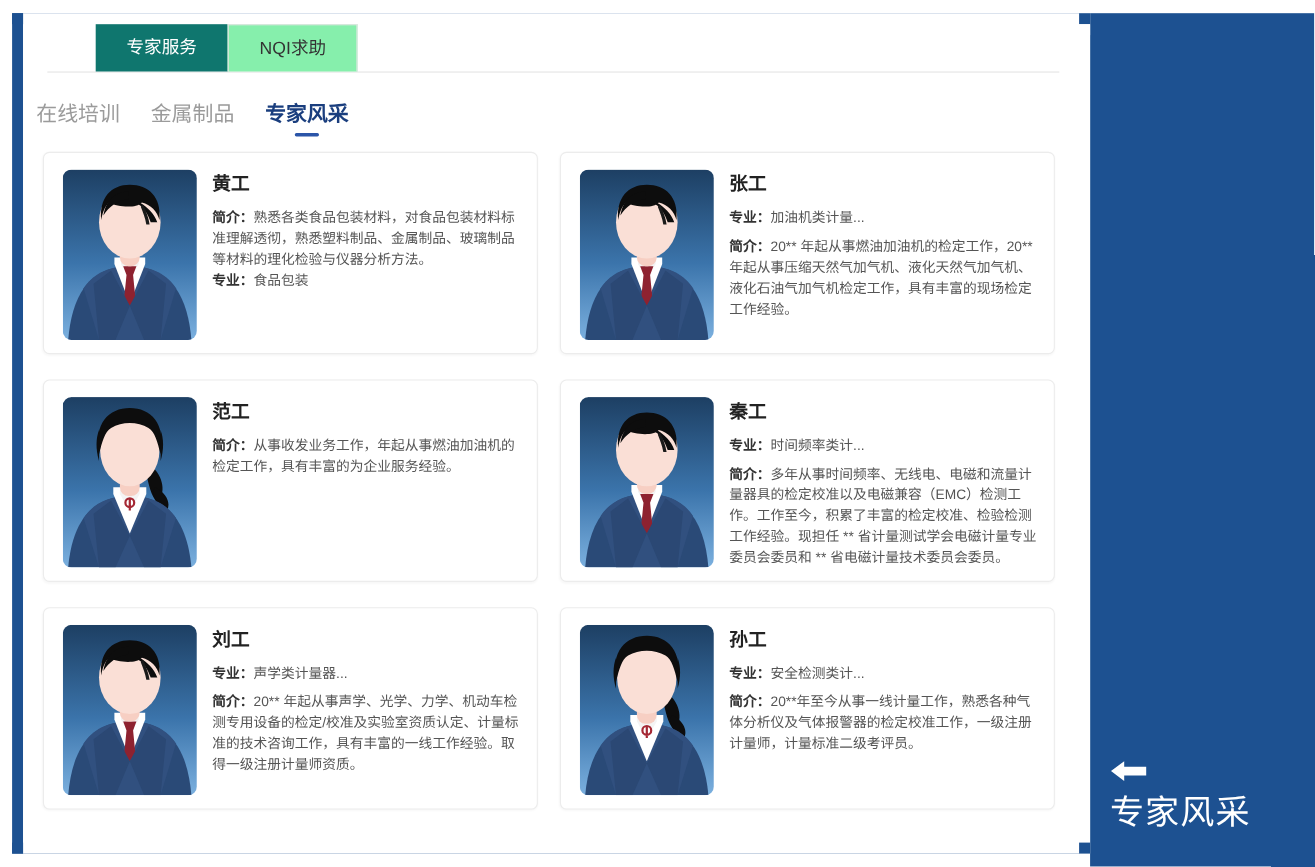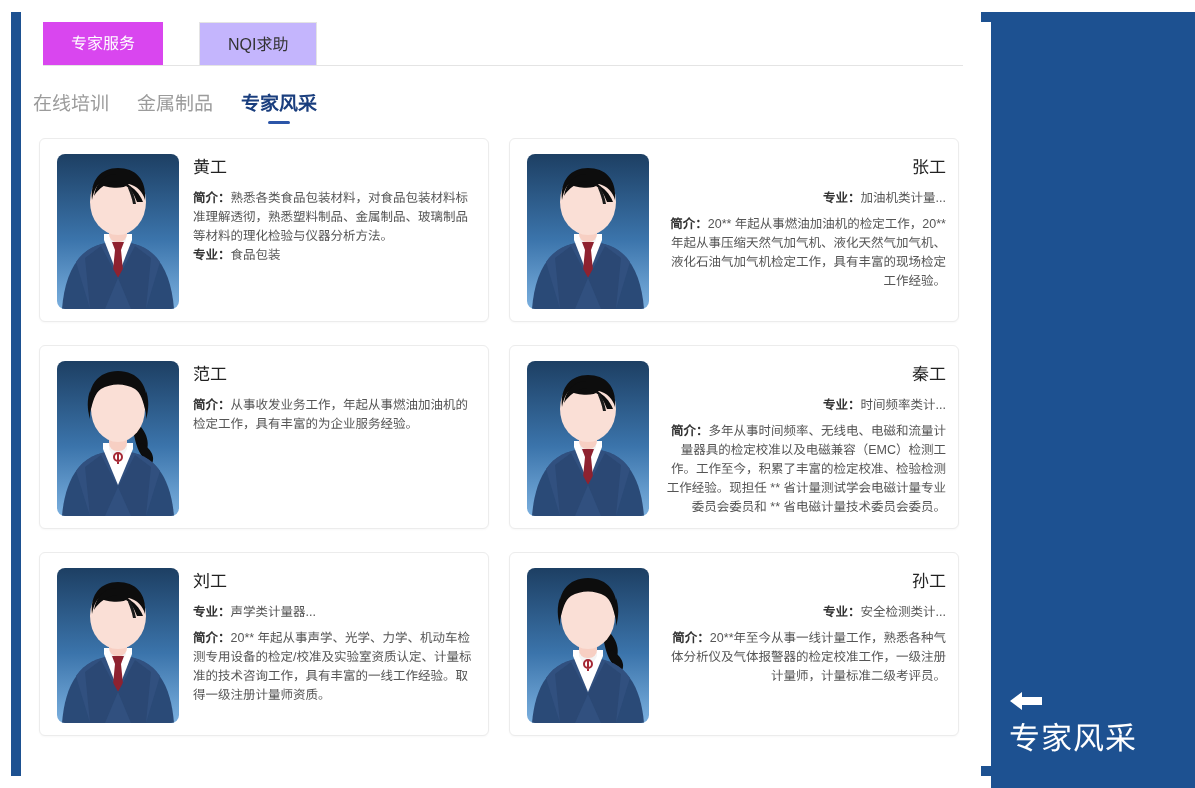--- a/index.html
+++ b/index.html
@@ -95,30 +95,30 @@
     height: 43px;
     line-height: 43px;
     padding: 0 28px;
     font-size: 16px;
     box-sizing: border-box;
     cursor: pointer;
     text-align: center;
     min-width: 118px;
   }
   .tab.active {
-    background: #d946ef;
+    background: #0f766e;
     color: #ffffff;
+    margin-left: 44px;
   }
   .tab.inactive {
-    background: #c4b5fd;
+    background: #86efac;
     color: #333333;
     border-left: 1px solid #e4e4e4;
     border-right: 1px solid #e4e4e4;
     border-top: 1px solid #e4e4e4;
-    margin-left: 36px;
   }
 
   
   .subtabs {
     clear: both;
     margin: 22px 0 0 12px;
     height: 34px;
   }
   .subtab {
     position: relative;
@@ -159,42 +159,42 @@
     height: 184px;
     margin: 0 20px 23px 0;
     border: 1px solid #ececec;
     border-radius: 6px;
     background: #ffffff;
     box-sizing: border-box;
     box-shadow: 0 1px 2px rgba(0,0,0,0.03);
     cursor: pointer;
     overflow: hidden;
   }
-  .card.col-right { margin-right: 0; text-align: right; }
+  .card.col-right { margin-right: 0; }
 
   .avatar {
     position: absolute;
     left: 17px;
     top: 15px;
     width: 122px;
     height: 155px;
     border-radius: 8px;
     overflow: hidden;
   }
   .avatar svg { display: block; width: 122px; height: 155px; }
 
   .card-body {
     position: absolute;
     left: 153px;
     top: 18px;
     right: 12px;
   }
   .expert-name {
     font-size: 17px;
-    font-weight: normal;
+    font-weight: bold;
     color: #222222;
     line-height: 22px;
     margin-bottom: 10px;
   }
   .field {
     font-size: 12.5px;
     line-height: 19px;
     color: #555555;
     margin-bottom: 7px;
   }

